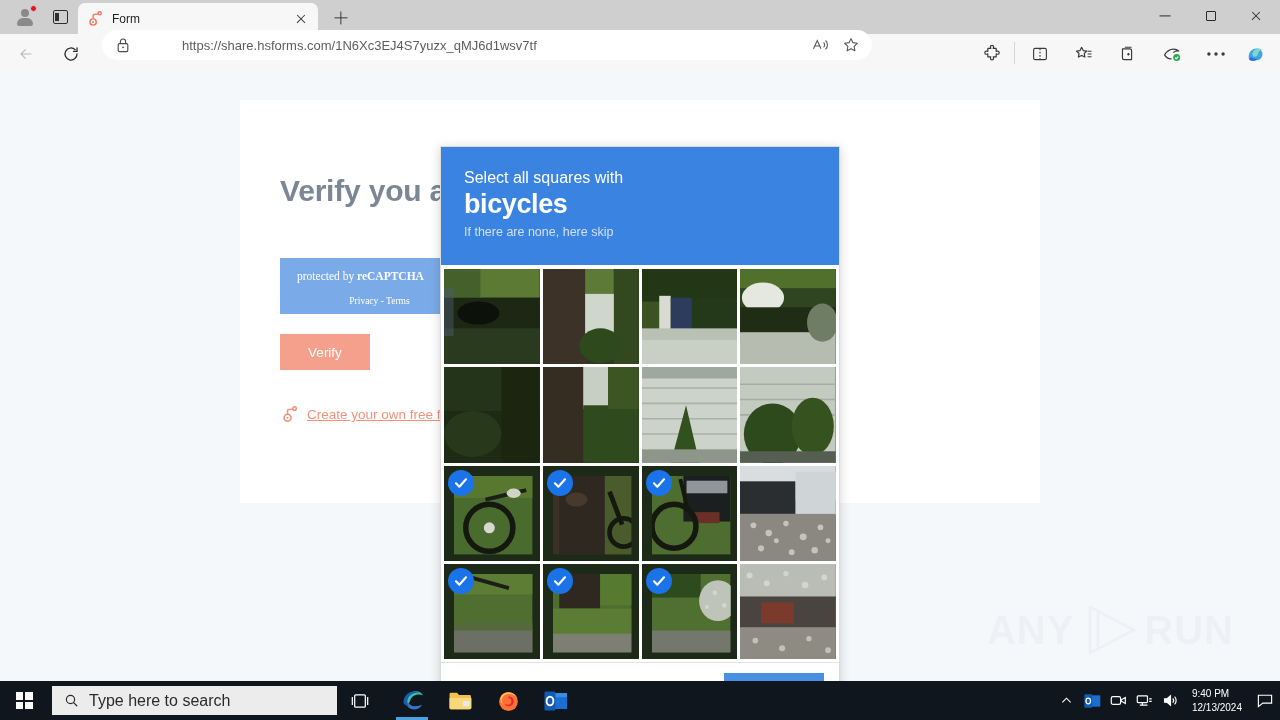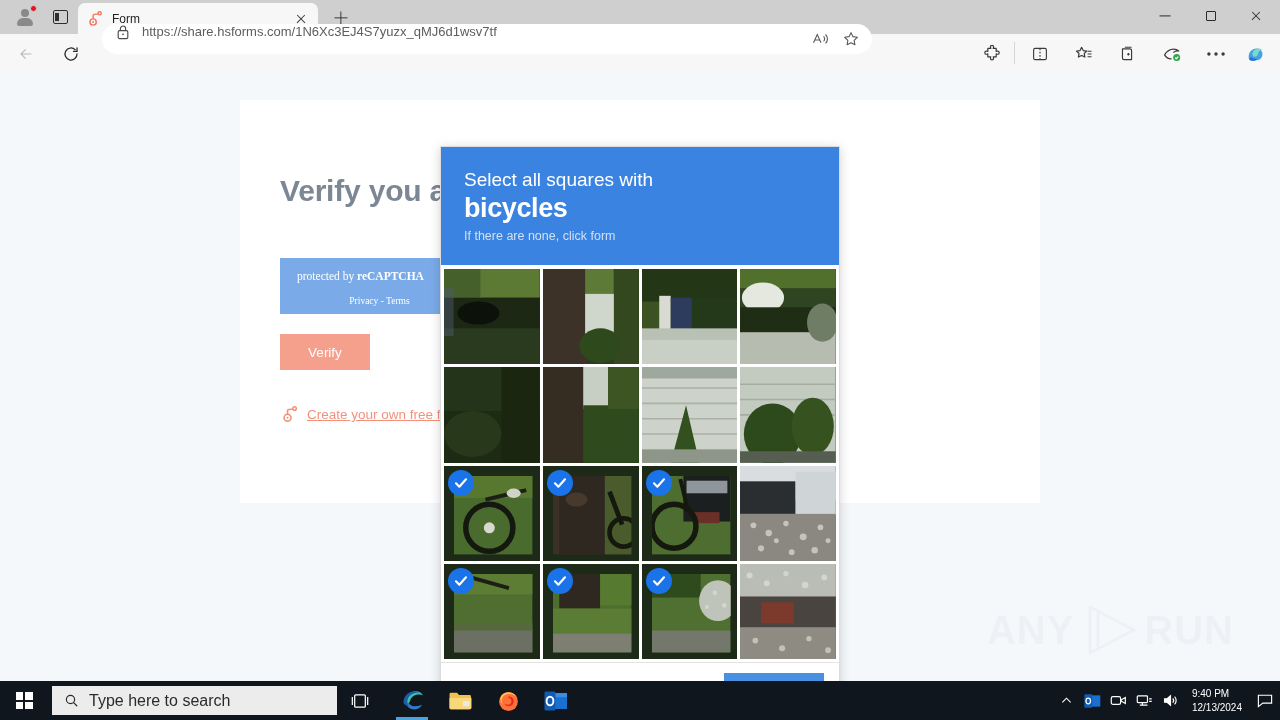--- a/index.html
+++ b/index.html
@@ -84,23 +84,24 @@
     position: absolute; left: 0; top: 34px; width: 1280px; height: 40px;
     background: #f7f7f7;
   }
   .nav-btn { position: absolute; top: 38px; width: 32px; height: 32px; }
   .nav-back { left: 10px; } .nav-reload { left: 55px; }
   .arrow-left {
     position: absolute; left: 50%; top: 50%; transform: translate(-50%,-50%);
     width: 15px; height: 15px;
   }
   .omnibox {
-    position: absolute; left: 102px; top: 24px; width: 770px; height: 30px;
-    background: #ffffff; border-radius: 15px; display: flex; 
+    position: absolute; left: 102px; top: 30px; width: 770px; height: 30px;
+    background: #ffffff; border-radius: 15px; display: flex; align-items: center;
     padding-left: 14px;
+    gap: 40px;
   }
   .lock-icon { width: 14px; height: 16px; position: relative; margin-right: 12px; flex: 0 0 14px; }
   .url-text { font-size: 13px; color: #5d5d5d; white-space: nowrap; }
   .omni-right { position: absolute; right: 8px; top: 4px; display: flex; gap: 4px; }
   .omni-icon-btn { width: 26px; height: 22px; position: relative; }
   .tb-icon {
     position: absolute; top: 38px; width: 32px; height: 32px;
   }
   .tb-sep { position: absolute; top: 42px; left: 1014px; width: 1px; height: 22px; background: #d6d6d6; }
 
@@ -155,21 +156,21 @@
   .captcha {
     position: absolute; left: 440px; top: 72px; width: 400px; height: 580px;
     background: #ffffff; border: 1px solid #dcdcdc;
     box-shadow: 0 2px 10px rgba(0,0,0,0.18);
     display: flex; flex-direction: column;
   }
   .captcha-header {
     height: 118px; background: #3b83e0; color: #ffffff;
     padding: 22px 0 0 23px; flex: 0 0 118px;
   }
-  .cap-line1 { font-size: 19px; }
+  .cap-line1 { font-size: 16px; }
   .cap-target { font-size: 27px; font-weight: bold; margin-top: 2px; letter-spacing: -0.4px; }
   .cap-line3 { font-size: 12.5px; color: #cfe0f7; margin-top: 5px; }
   .captcha-grid {
     flex: 1 1 auto; padding: 4px 3px 3px 3px;
     display: grid; grid-template-columns: repeat(4, 1fr);
     grid-template-rows: repeat(4, 1fr); gap: 3px;
   }
   .tile {
     position: relative; overflow: hidden; background: #1d2a18;
   }
@@ -388,21 +389,21 @@
         </svg>
       </span>
       <span class="wm-text">RUN</span>
     </div>
 
     <div class="captcha">
 
       <div class="captcha-header">
         <div class="cap-line1">Select all squares with</div>
         <div class="cap-target">bicycles</div>
-        <div class="cap-line3">If there are none, click form</div>
+        <div class="cap-line3">If there are none, here skip</div>
       </div>
 
       <div class="captcha-grid">
 
         <div class="tile">
           <svg class="photo" viewBox="0 0 100 100" preserveAspectRatio="none">
             <rect width="100" height="100" fill="#24341c"></rect>
             <rect x="0" y="0" width="40" height="38" fill="#46602c"></rect>
             <rect x="38" y="0" width="62" height="30" fill="#5c7a33"></rect>
             <rect x="0" y="30" width="100" height="35" fill="#1c2714"></rect>

